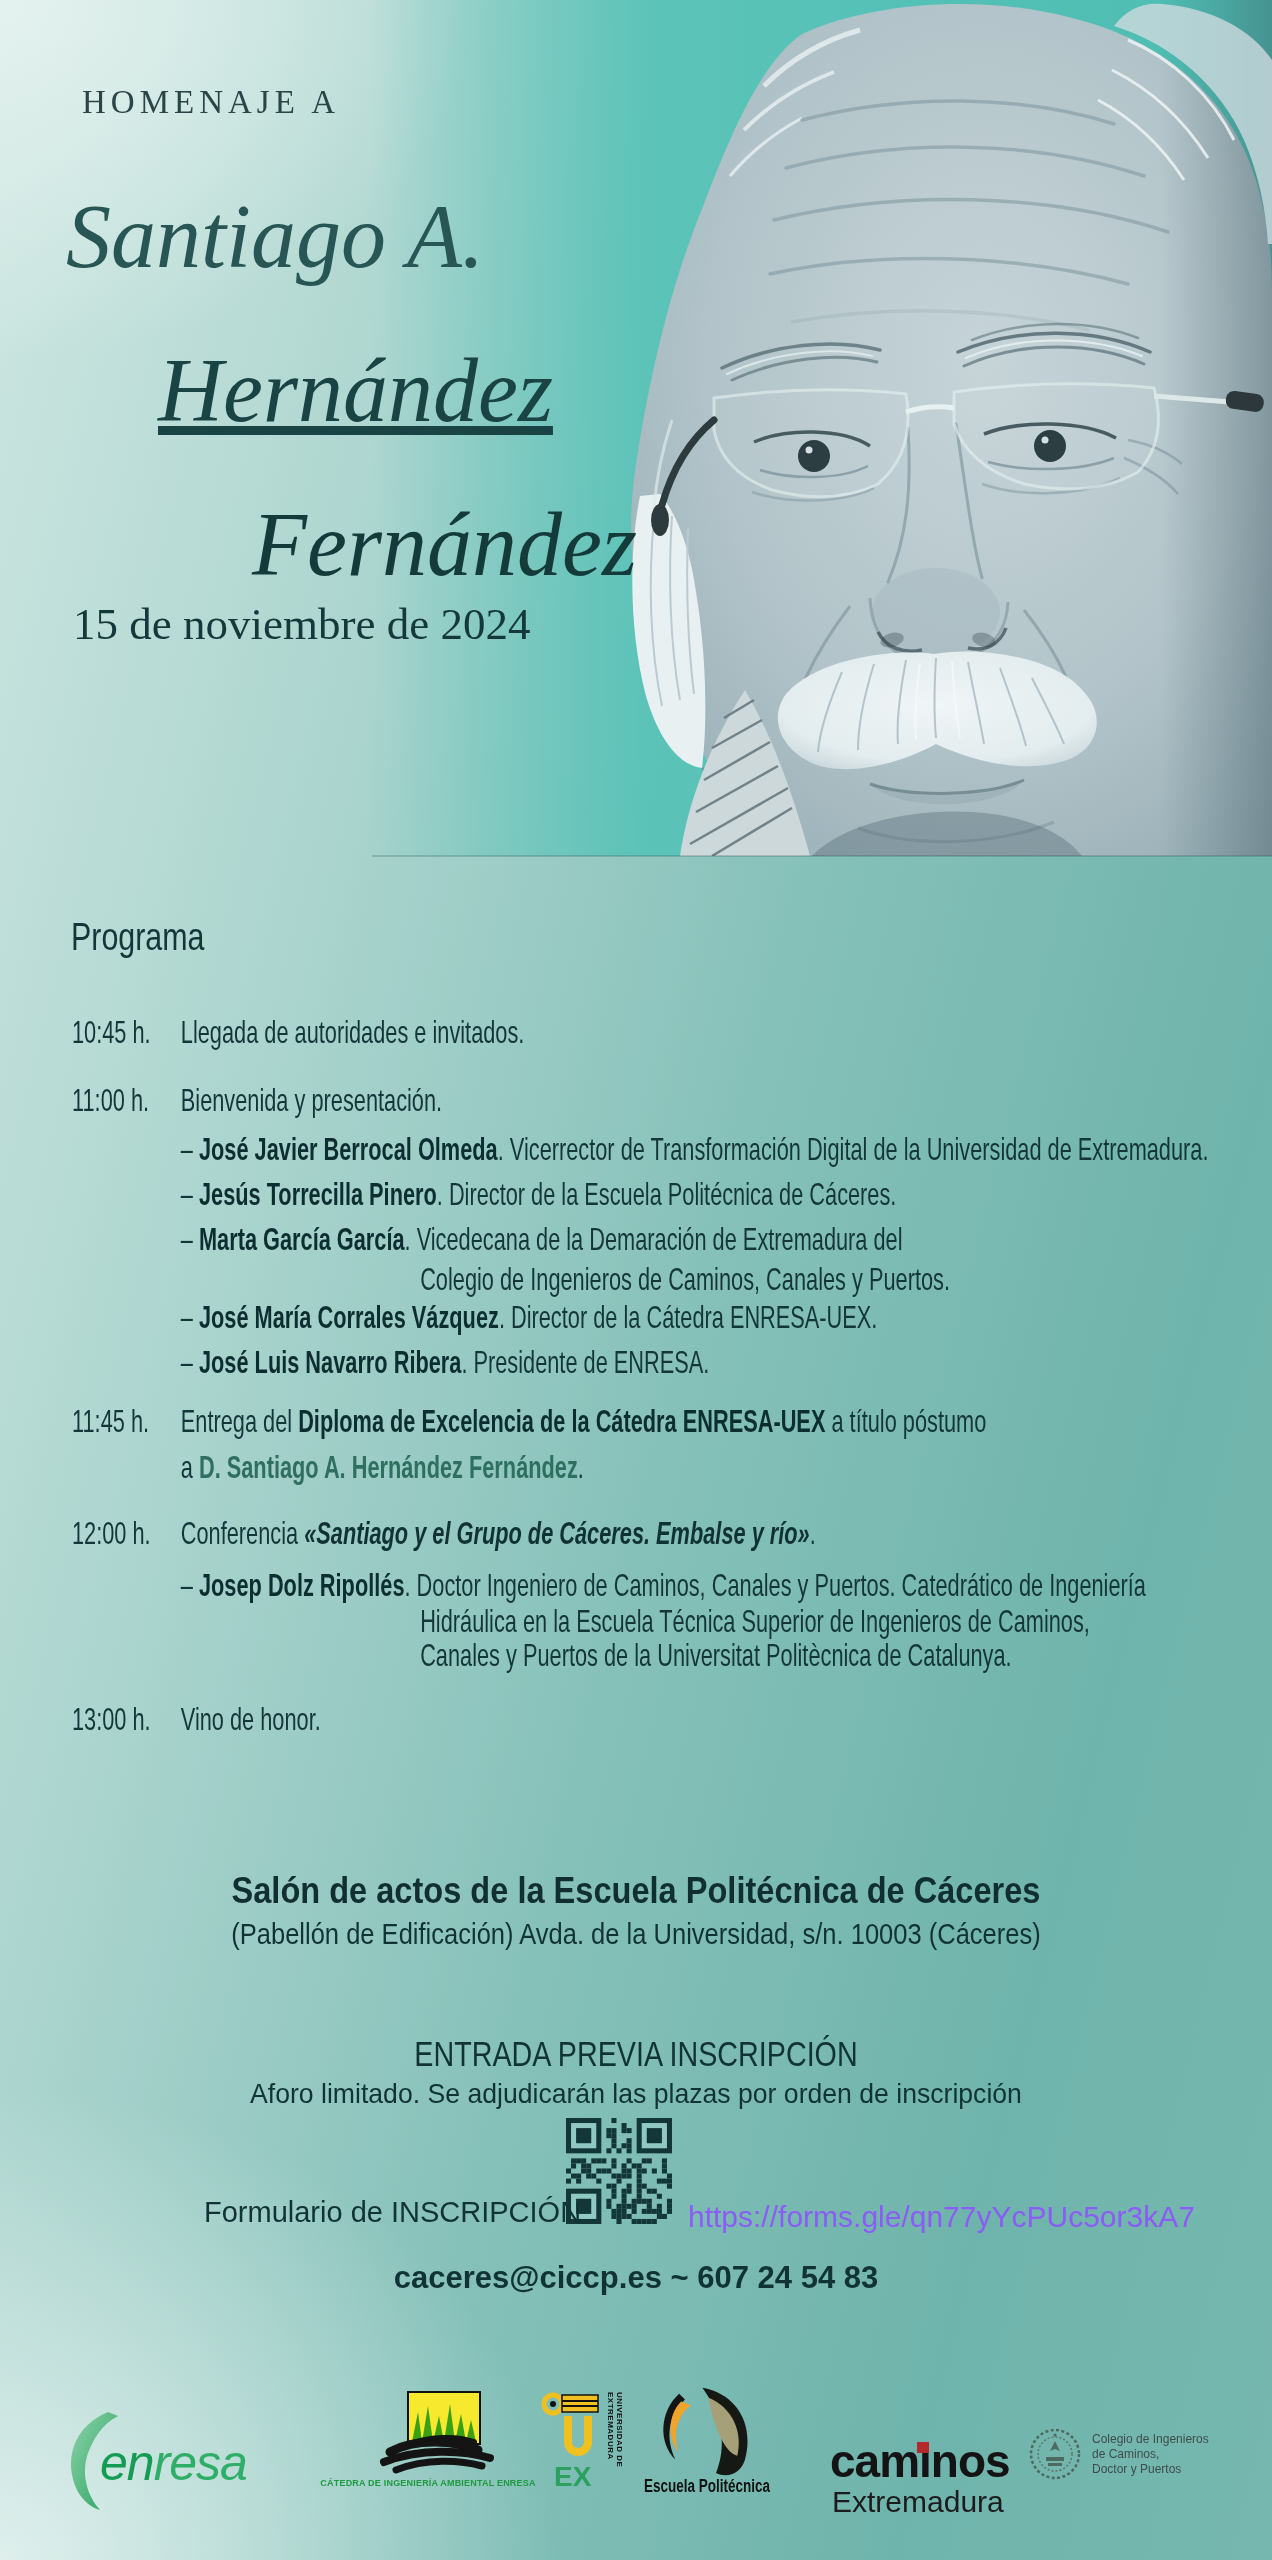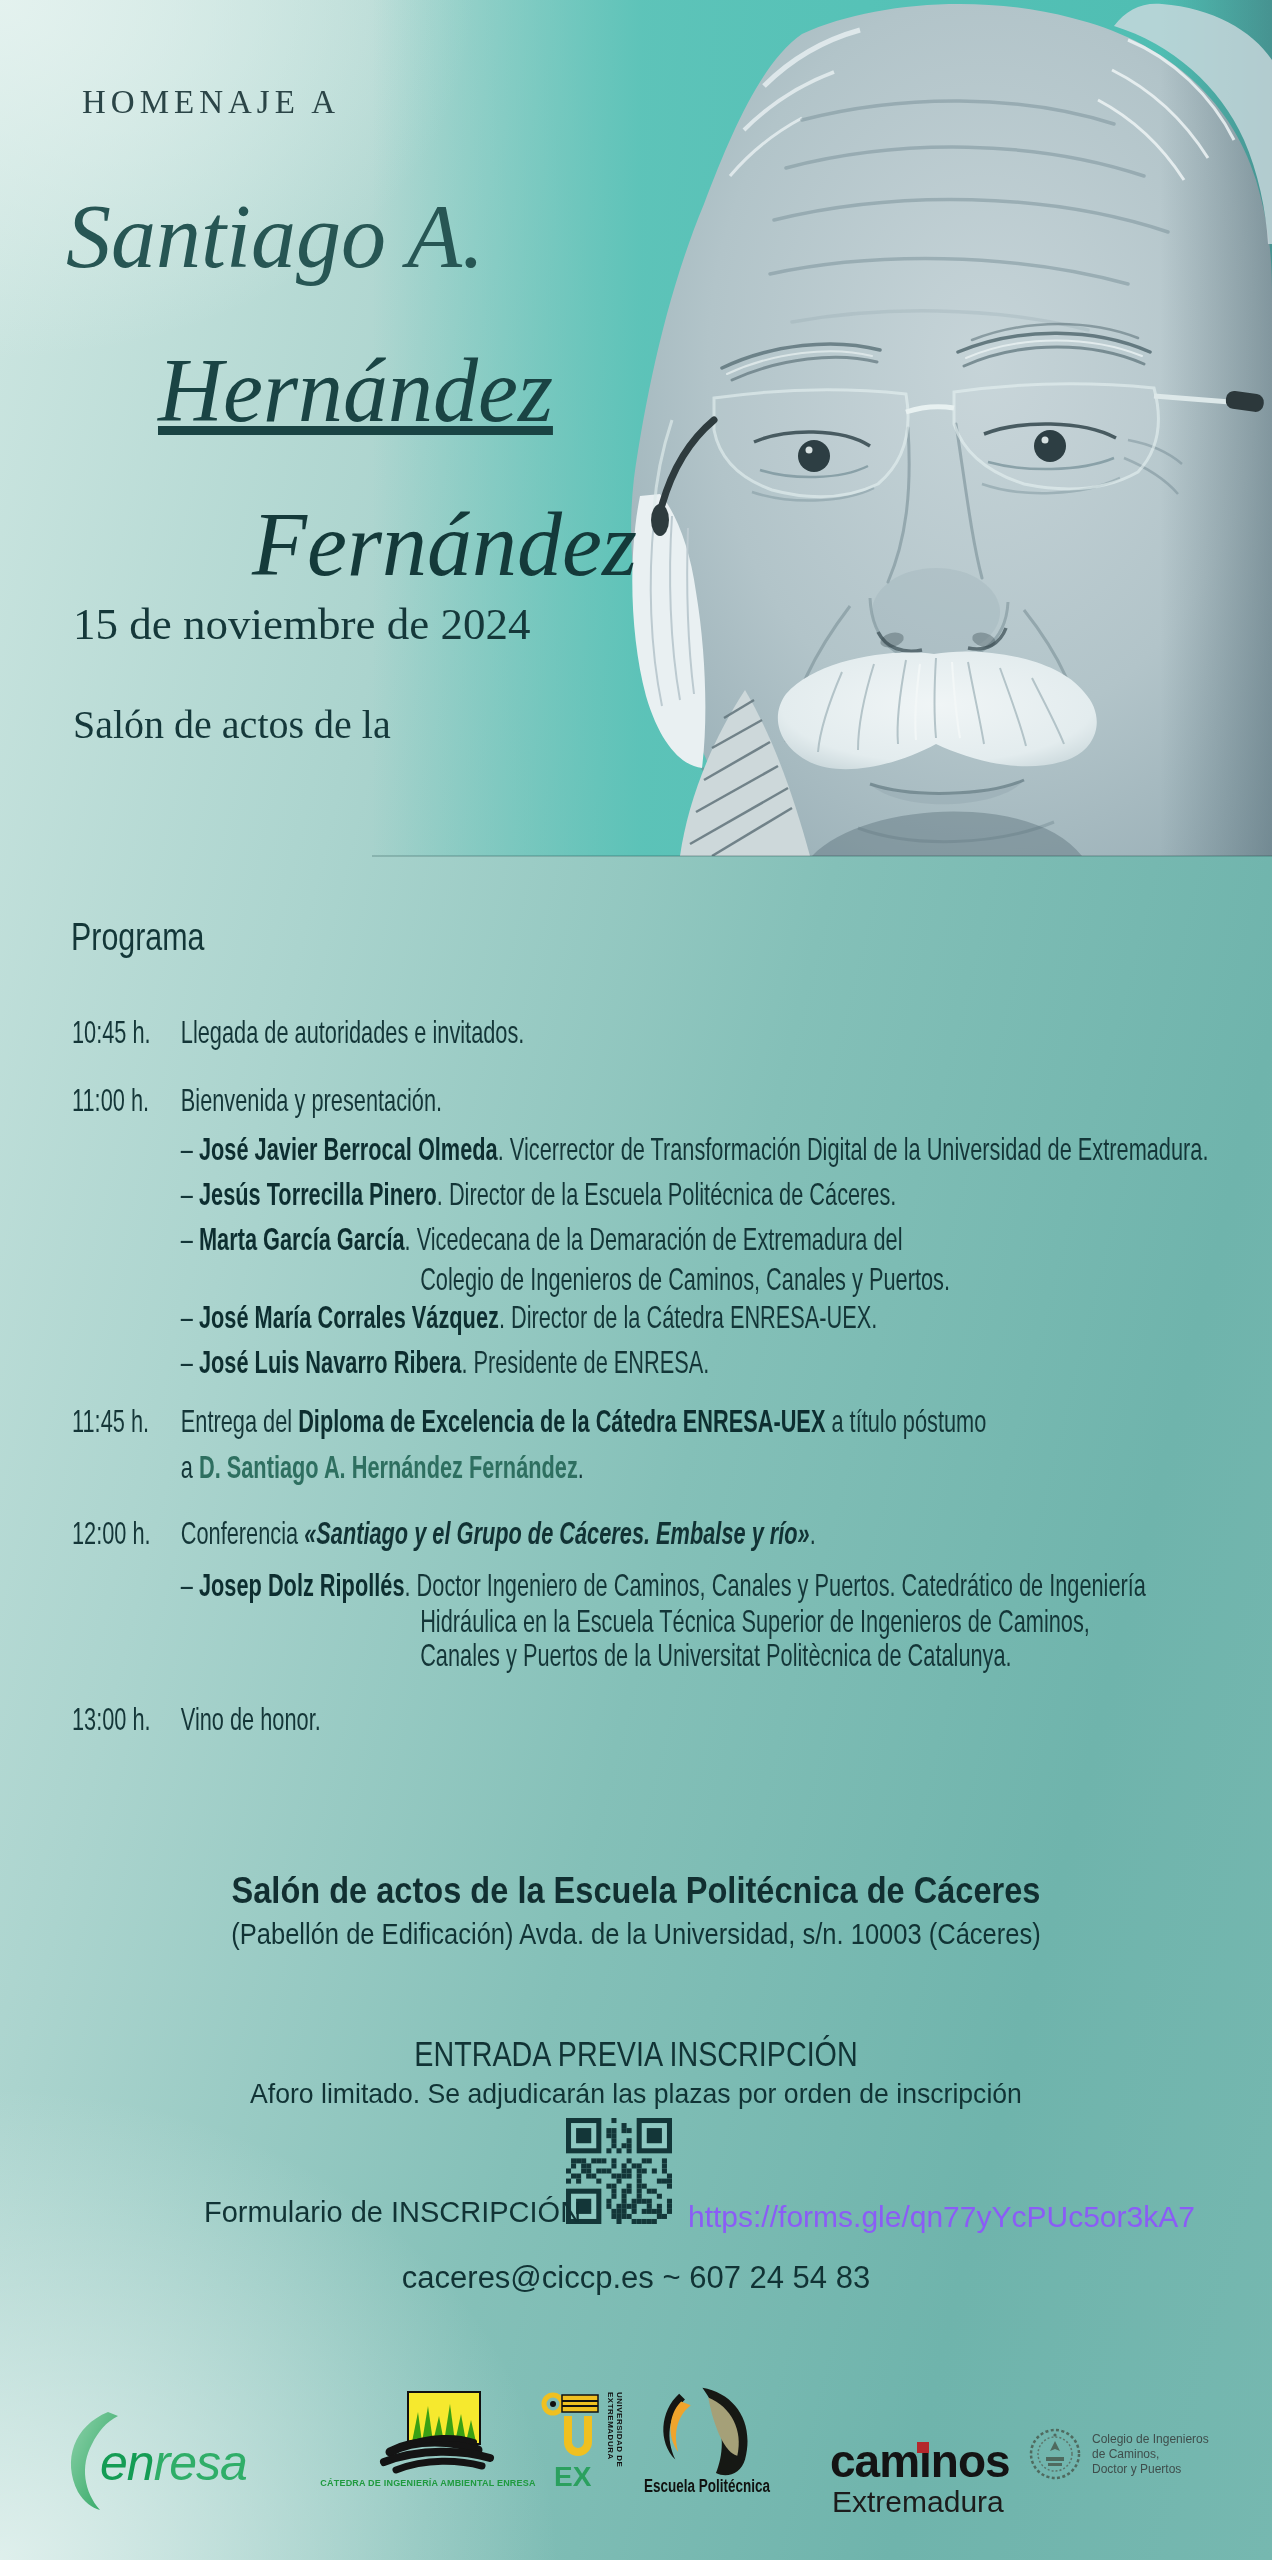--- a/index.html
+++ b/index.html
@@ -41,21 +41,21 @@
 
   
   .center{left:0;width:1272px;text-align:center;}
   .loc-title{top:1870px;font-size:37px;font-weight:700;color:#112F31;transform:scaleX(.88);}
   .loc-addr{top:1918px;font-size:29px;font-weight:500;color:#113335;transform:scaleX(.88);}
   .entry-head{top:2034px;font-size:35px;font-weight:500;color:#113335;transform:scaleX(.82);}
   .entry-note{top:2078px;font-size:28px;font-weight:500;color:#113335;transform:scaleX(.95);}
   .qr{left:566px;top:2118px;width:106px;height:106px;}
   .form-label{left:204px;top:2196px;font-size:29px;font-weight:500;color:#113335;}
   .form-url{left:688px;top:2200px;font-size:30px;color:#8b5cf6;}
-  .contact{top:2260px;font-size:31px;font-weight:400;color:#113335;}
+  .contact{top:2260px;font-size:31px;font-weight:700;color:#113335;}
 
   
   .enresa{left:56px;top:2408px;width:230px;height:105px;}
   .enresa-text{position:absolute;left:44px;top:26px;font-size:50px;letter-spacing:-1px;
                font-style:italic;color:#2fae68;}
   .enresa-text b{color:#149c54;font-weight:400;}
   .catedra{left:360px;top:2390px;width:175px;height:86px;}
   .catedra-caption{left:318px;top:2478px;width:220px;text-align:center;font-size:9px;font-weight:700;
                    color:#1f9a3f;letter-spacing:.2px;}
   .uex{left:540px;top:2390px;width:64px;height:104px;}
@@ -213,21 +213,20 @@
 </svg>
 </div>
 <div class="abs photo-edge"></div>
 
 <div class="abs kicker">HOMENAJE A</div>
 <div class="abs title-line t1">Santiago A.</div>
 <div class="abs title-line t2">Hernández</div>
 <div class="abs title-line t3">Fernández</div>
 <div class="abs date">15 de noviembre de 2024</div>
 <div class="abs venue">
-  <div>Salón de actos de la</div>
 </div>
 
 <div class="abs prog-head">Programa</div>
 <div id="program">
     <div class="prow" style="top: 1015px;"><span class="ptime">10:45 h.</span><span>Llegada de autoridades e invitados.</span></div>
     <div class="prow" style="top: 1083px;"><span class="ptime">11:00 h.</span><span>Bienvenida y presentación.</span></div>
     <div class="prow ind1" style="top: 1132px;"><span>– </span><span class="st-b">José Javier Berrocal Olmeda</span><span>. Vicerrector de Transformación Digital de la Universidad de Extremadura.</span></div>
     <div class="prow ind1" style="top: 1177px;"><span>– </span><span class="st-b">Jesús Torrecilla Pinero</span><span>. Director de la Escuela Politécnica de Cáceres.</span></div>
     <div class="prow ind1" style="top: 1222px;"><span>– </span><span class="st-b">Marta García García</span><span>. Vicedecana de la Demaración de Extremadura del</span></div>
     <div class="prow ind2" style="top: 1262px;"><span>Colegio de Ingenieros de Caminos, Canales y Puertos.</span></div>

